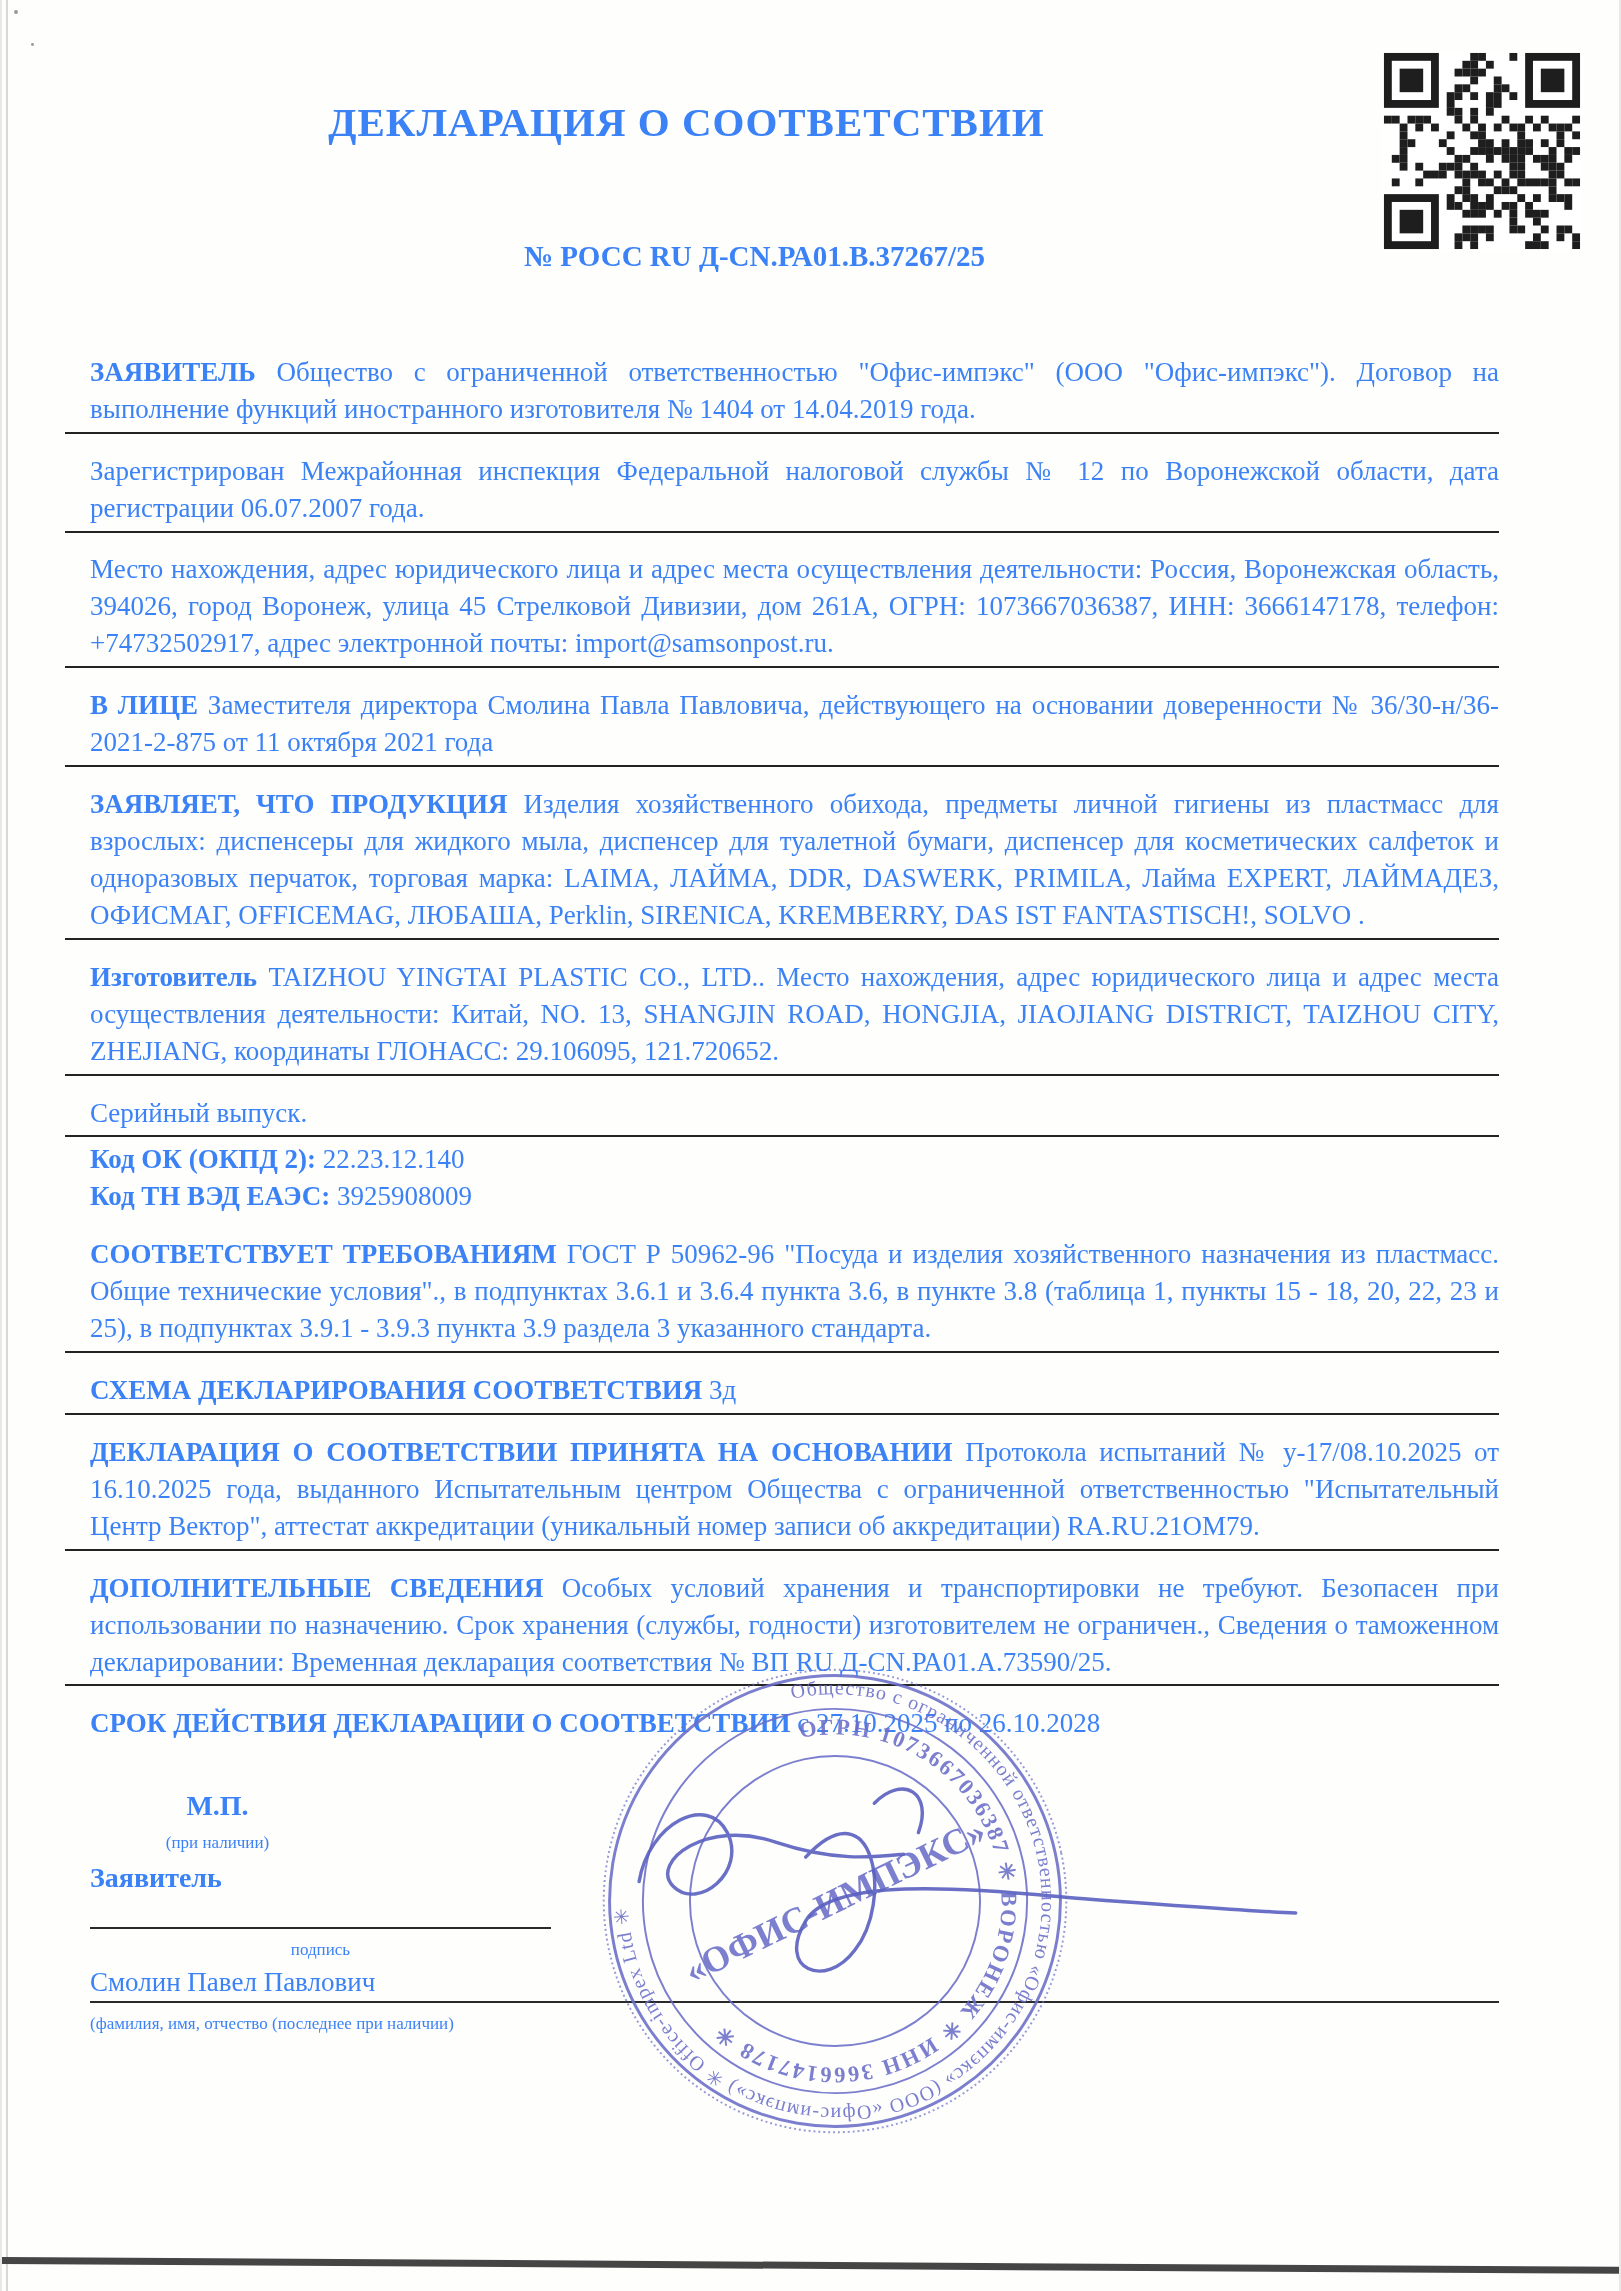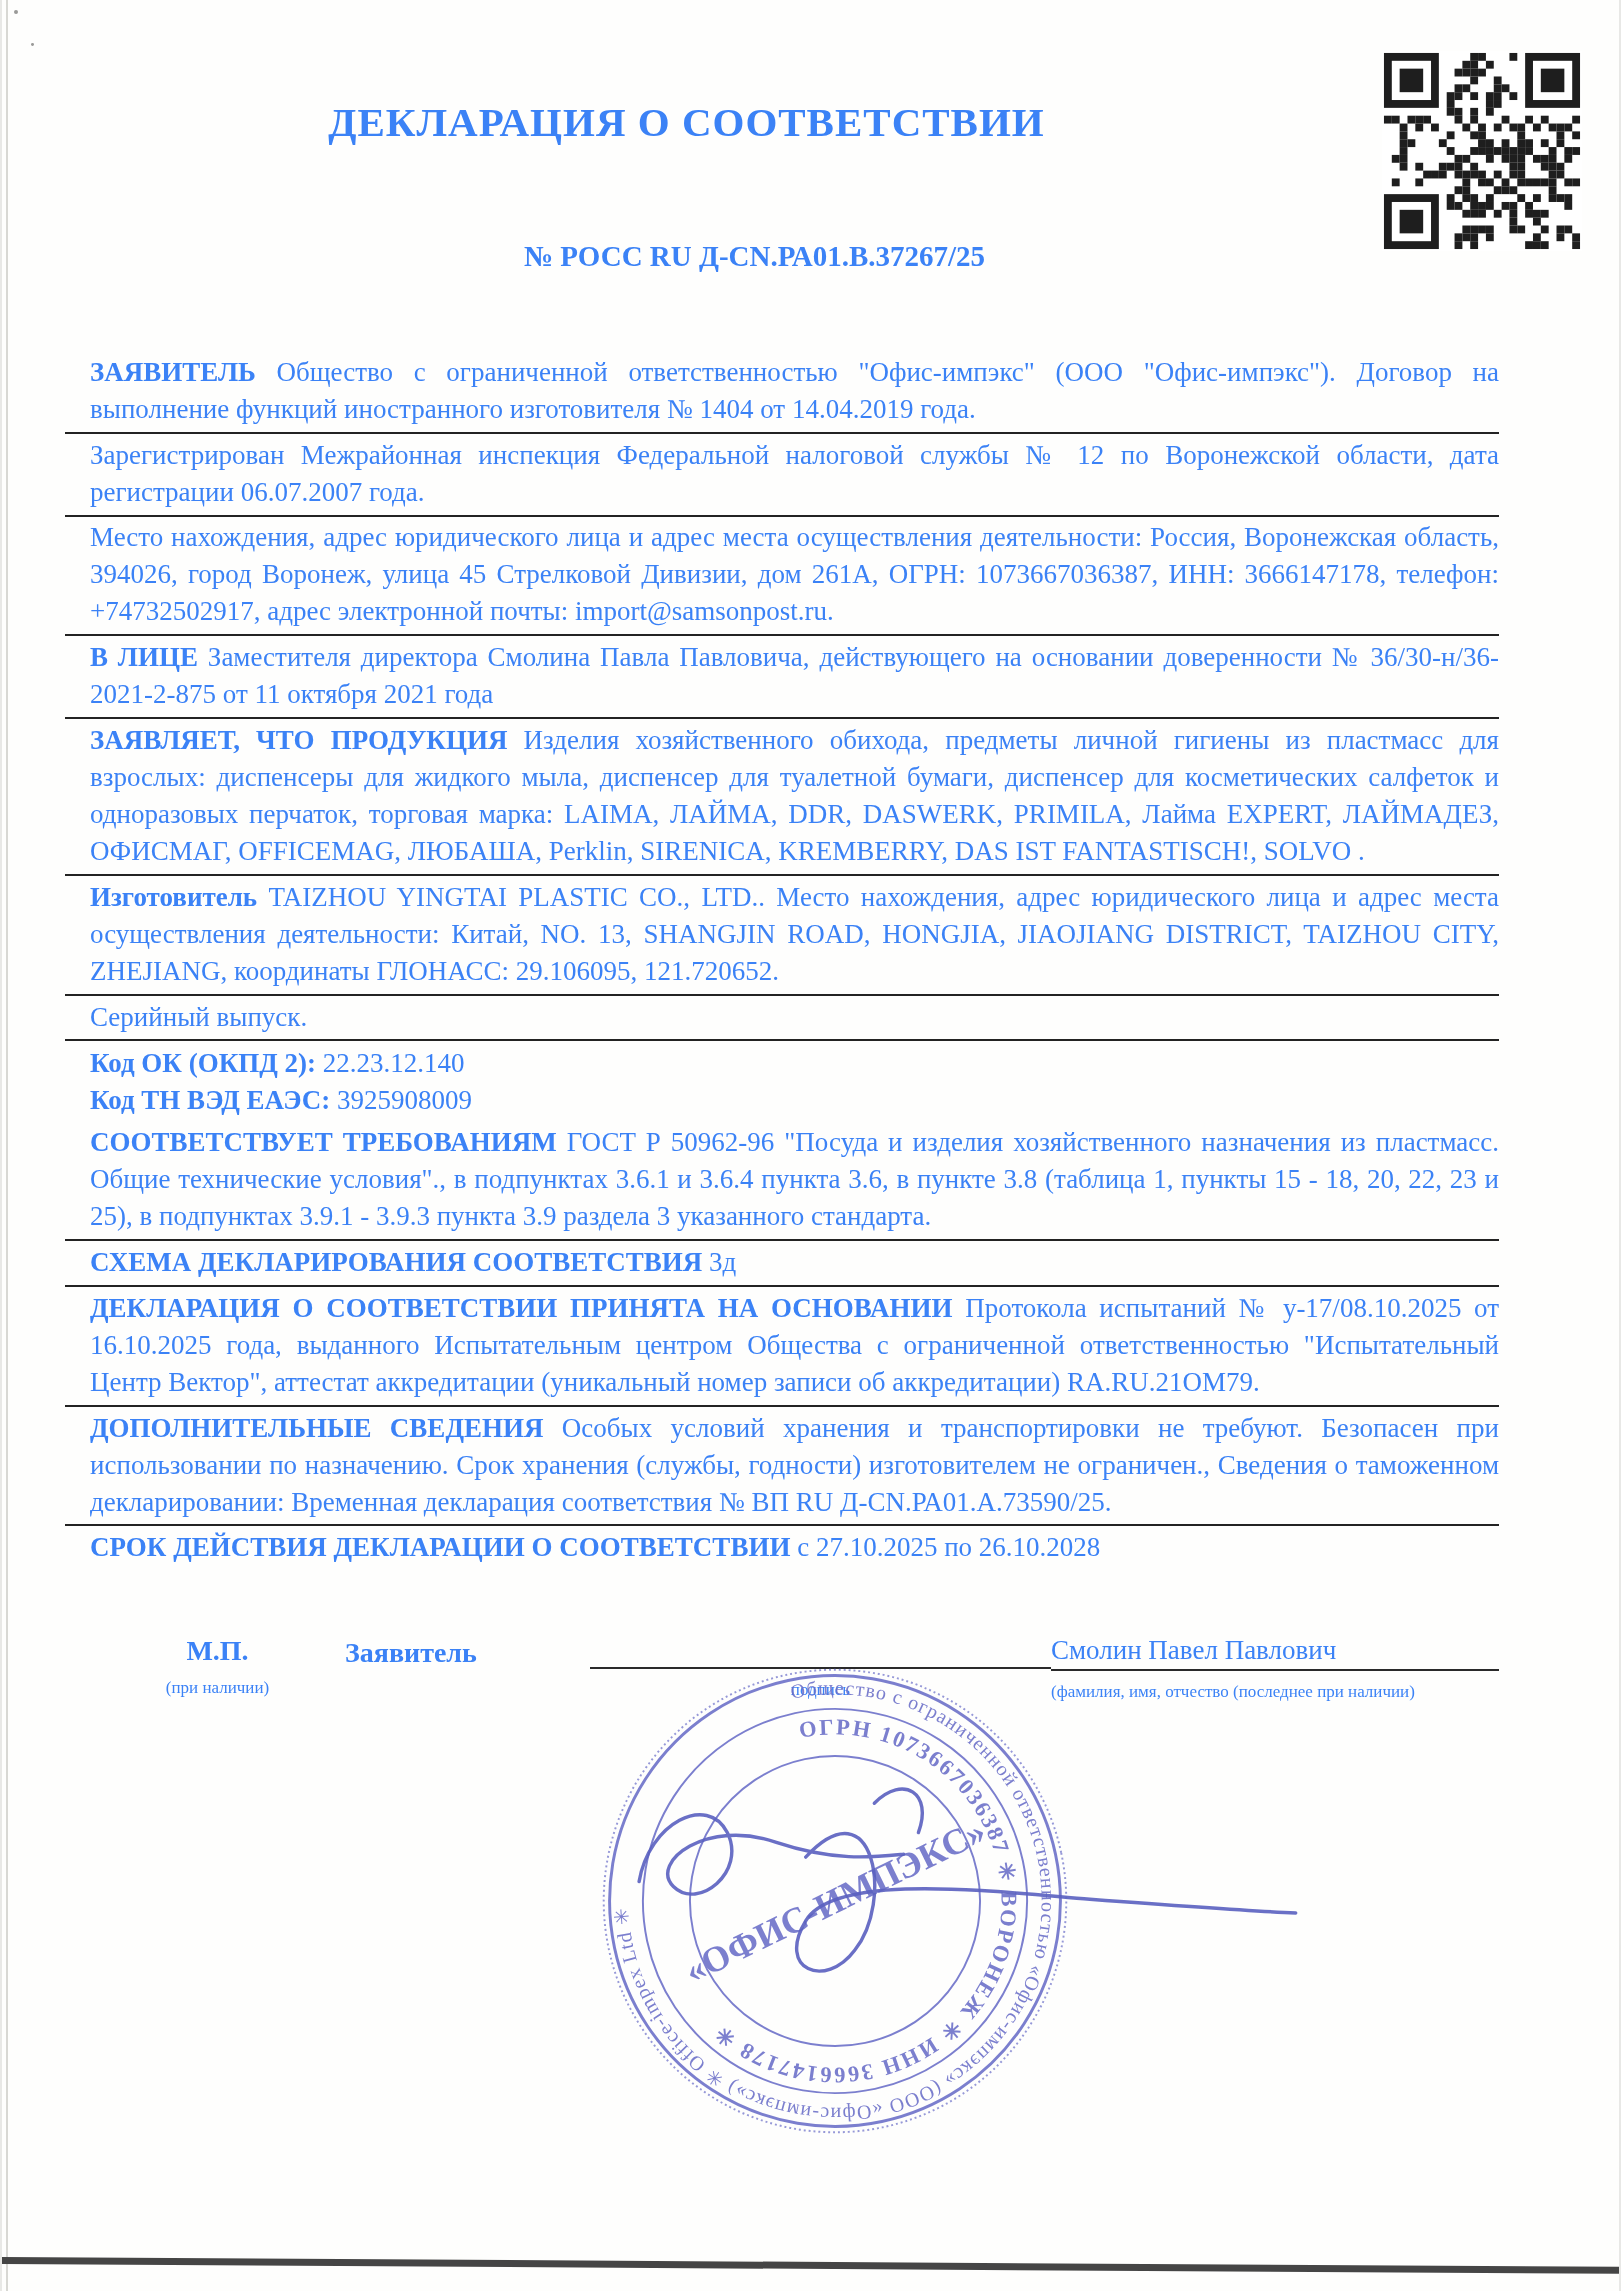--- a/index.html
+++ b/index.html
@@ -25,41 +25,42 @@
     letter-spacing:1px;
     white-space:nowrap;
   }
   .doc-number{
     margin-top:94px;
     padding-right:80px;
     text-align:center;
     font-size:29px;
     font-weight:bold;
   }
-  .body-text{font-size:27px;line-height:37px;}
+  .body-text{font-size:27px;line-height:37px;margin-top:16px;}
   section.sec{
     border-bottom:2px solid #232323;
     margin-left:-25.5px;
     padding-left:25.5px;
     padding-bottom:3.9px;
     padding-top:2.9px;
   }
   section.norule{border-bottom:none;}
   .sec p{margin:0;text-align:justify;}
   .sec p.nojust{text-align:left;}
   .first-sec{margin-top:78px;}
   b.lbl{font-weight:bold;}
   .codes{padding:3.9px 0 2px 0;}
   .codes p{margin:0;font-size:27px;line-height:37px;}
   .codes b{font-weight:bold;}
   .sig-row{
     display:flex;
-    margin-top:64px;
+    margin-top:43px;
     font-size:27px;
     line-height:33px;
+    flex-direction:column;
   }
   .sig-col-mp{width:255px;text-align:center;}
   .sig-col-mp .mp{font-weight:bold;font-size:28px;}
   .sig-col-app{width:245px;font-weight:bold;font-size:28px;padding-top:2px;}
   .sig-col-sign{width:461px;text-align:center;}
   .sig-line{
     border-bottom:2.9px solid #2a2a2a;
     height:33px;
   }
   .sig-caption{font-size:17px;padding-top:3.9px;}

